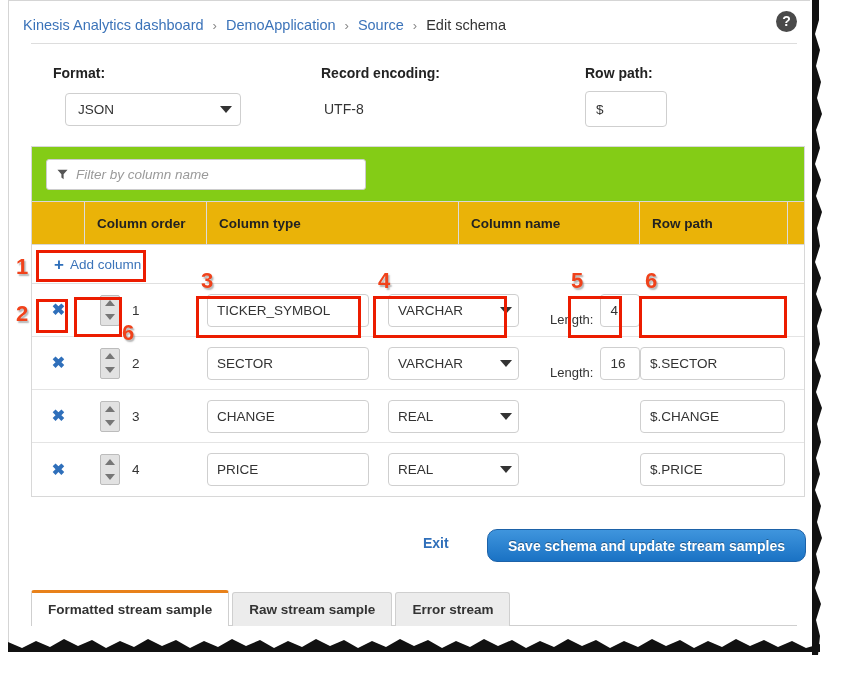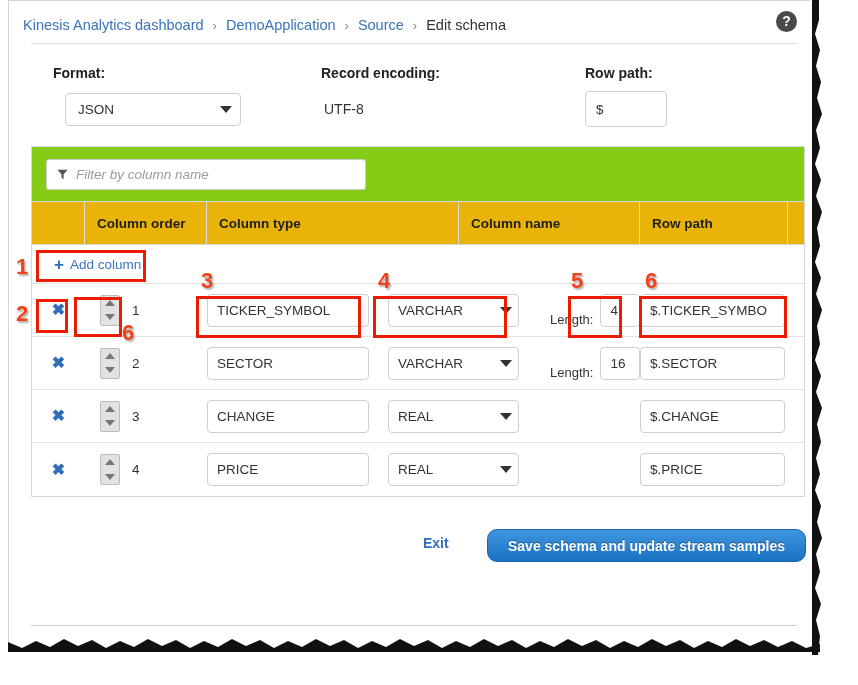--- a/index.html
+++ b/index.html
@@ -481,25 +481,20 @@
             <span>VARCHAR</span>
             <span class="caret"></span>
           </div>
         </div>
         <div class="cell-len">
           <span class="len-label">Length:</span>
           <div class="inp inp-len">
             <span>4</span>
           </div>
         </div>
-        <div class="cell-rowpath">
-          <div class="inp inp-rowpath">
-            <span>$.TICKER_SYMBO</span>
-          </div>
-        </div>
       </div>
 
       <div class="trow">
         <div class="cell-del">
           <span class="del-x">✖</span>
         </div>
         <div class="cell-order">
           <div class="spinner">
             <span class="sp-up"></span>
             <span class="sp-dn"></span>
@@ -589,20 +584,25 @@
           </div>
         </div>
       </div>
 
     </div>
 
     <div class="exit-link">Exit</div>
     <div class="save-btn">Save schema and update stream samples</div>
 
     <div class="tab-underline"></div>
+    <div class="tabs">
+      <div class="tab active">Formatted stream sample</div>
+      <div class="tab">Raw stream sample</div>
+      <div class="tab">Error stream</div>
+    </div>
 
   </div>
 
   <div class="callout" style="left:36px;  top:250px; width:110px; height:32px;"></div>
   <div class="callout" style="left:36px;  top:299px; width:32px;  height:34px;"></div>
   <div class="callout" style="left:74px;  top:297px; width:48px;  height:40px;"></div>
   <div class="callout" style="left:196px; top:296px; width:165px; height:42px;"></div>
   <div class="callout" style="left:373px; top:296px; width:134px; height:42px;"></div>
   <div class="callout" style="left:568px; top:296px; width:54px;  height:42px;"></div>
   <div class="callout" style="left:639px; top:296px; width:148px; height:42px;"></div>

